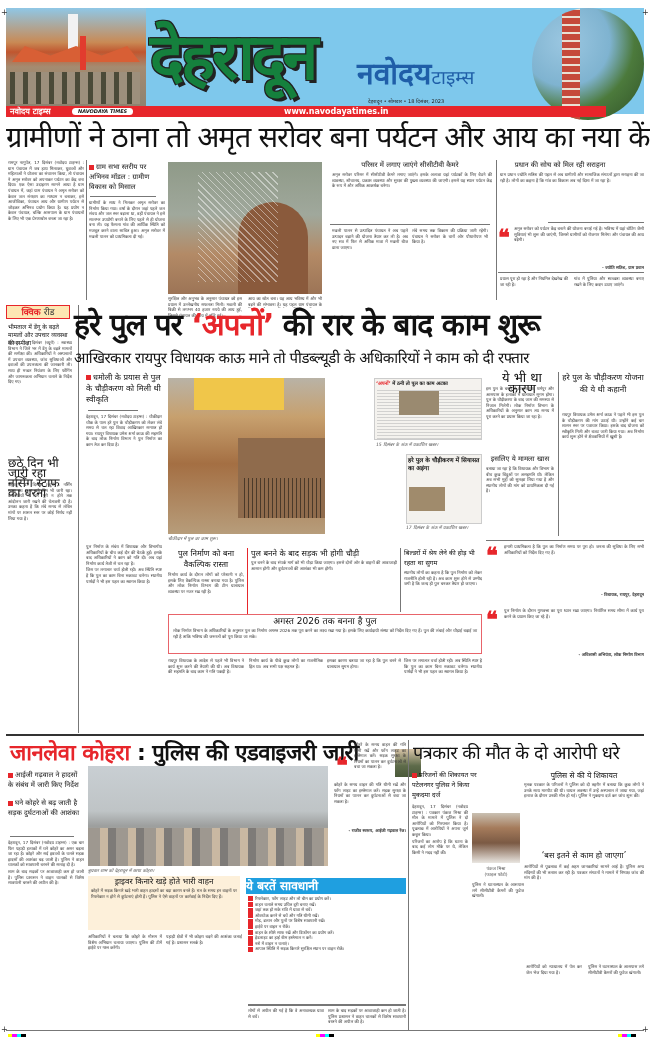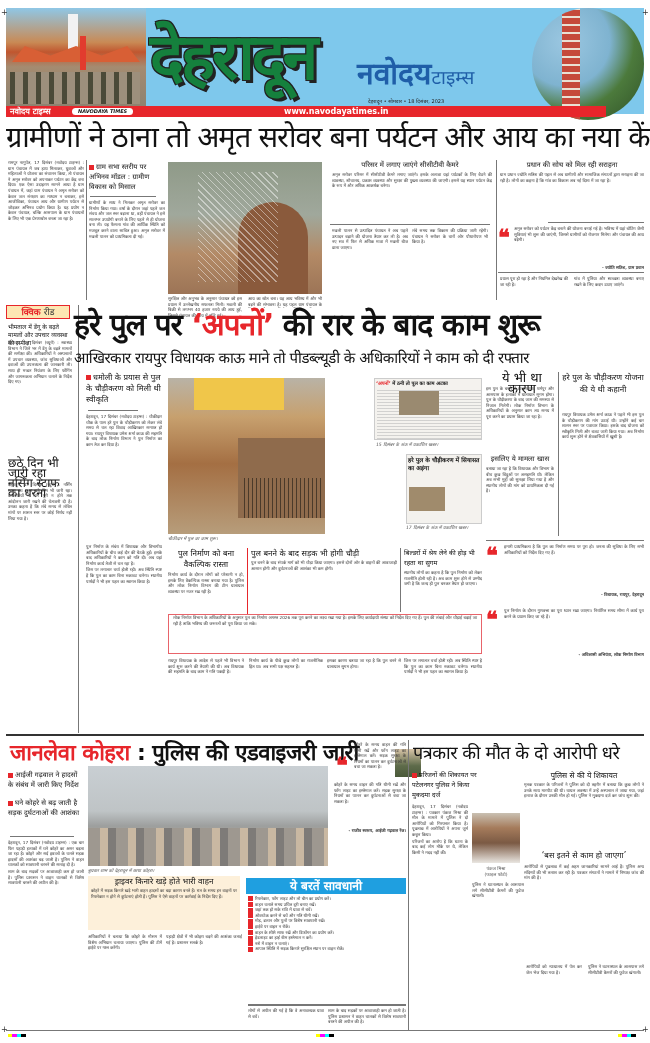--- a/index.html
+++ b/index.html
@@ -46,21 +46,21 @@
 .clip1 .cliptitle{font-size:5px;color:#e7262b;font-weight:bold;line-height:7px;padding:1px}
 .clip1 .cliptitle b{color:#111}
 .clip1 .clipimg{position:absolute;left:24px;top:12px;width:40px;height:24px;background:#9a8a70}
 .clip1 .lines{position:absolute;left:2px;top:10px;width:104px;height:50px;background:repeating-linear-gradient(0deg,#bbb 0 1px,transparent 1px 3px);opacity:.6}
 .clip2{left:406px;top:454px;width:76px;height:70px;background:#f4f2ee;border:1px solid #ccc}
 .clip2 .ct{font-size:6px;font-weight:bold;line-height:8px;color:#111;padding:1px}
 .clip2 .img{position:absolute;left:2px;top:32px;width:36px;height:24px;background:#a08b6c}
 .caption{font-size:4.5px;color:#555;font-style:italic;line-height:6px}
 .boxed{border:1px solid #e8646a;background:#fff}
 .yellowbox{background:#fdf0da}
-.bluehd{background:#1f9fe0;color:#fff;font-weight:bold;font-size:12px;text-align:center;line-height:16px}
+.bluehd{background:#1f9fe0;color:#fff;font-weight:bold;font-size:12px;line-height:16px}
 h2.kohra{left:10px;top:738px;font-size:22px;font-weight:bold;line-height:30px;white-space:nowrap;letter-spacing:-.5px}
 h2.kohra .red{color:#e7262b}
 h2.patrakar{left:413px;top:738px;font-size:18px;font-weight:normal;line-height:30px;white-space:nowrap;letter-spacing:-.5px}
 .photo-fog{left:88px;top:766px;width:240px;height:100px;background:linear-gradient(180deg,#c9cfd3 0%,#bfc4c6 45%,#9d9f9e 60%,#b7a697 78%,#8b8a86 100%)}
 .photo-fog .roofs{position:absolute;left:0;bottom:0;width:100%;height:38px;background:repeating-linear-gradient(90deg,#9e9890 0 12px,#c9b8a2 12px 20px,#7e7b78 20px 28px)}
 .photo-cop{left:395px;top:749px;width:26px;height:28px;background:linear-gradient(180deg,#d9c5a8 0%,#5e6b4a 60%,#4a5a3a 100%)}
 .photo-pankaj{left:472px;top:813px;width:48px;height:50px;background:linear-gradient(180deg,#c9c0b2 0%,#a57b5b 30%,#7b5a44 60%,#e9e6e1 100%)}
 .regmark{position:absolute;font-size:8px;color:#333}
 .bottom-line{left:6px;top:1030px;width:638px;height:1px;background:#777}
 .cmyk{position:absolute;width:18px;height:3px;background:linear-gradient(90deg,#ff0 0 25%,#f0f 25% 50%,#0ff 50% 75%,#000 75%)}
@@ -119,21 +119,21 @@
     <p>अमृत सरोवर परिसर में सीसीटीवी कैमरे लगाए जाएंगे। इसके अलावा यहां पर्यटकों के लिए बैठने की व्यवस्था, शौचालय, प्रकाश व्यवस्था और सुरक्षा की पुख्ता व्यवस्था की जाएगी। इससे यह स्थान पर्यटन केंद्र के रूप में और अधिक आकर्षक बनेगा।</p>
   </div>
 <div class="abs divider-h" style="left:330px;top:224px;width:160px"></div>
 <div class="abs col" style="left:332px;top:228px;width:76px;height:70px">
     <p>मछली पालन से उत्पादित पंचायत ने अब पहले उत्पादन बढ़ाने की योजना तैयार कर ली है। अब नए सत्र में फिर से अधिक मात्रा में मछली बीज डाला जाएगा।</p>
   </div>
 <div class="abs col" style="left:412px;top:228px;width:76px;height:70px">
     <p>लंबे समय तक विकास की प्रक्रिया जारी रहेगी। पंचायत ने सरोवर के चारों ओर पौधारोपण भी किया है।</p>
   </div>
 <div class="abs divider-v" style="left:496px;top:160px;height:140px"></div>
-<div class="abs" style="left:500px;top:160px;width:144px">
+<div class="abs" style="left:488px;top:160px;width:144px">
   <div class="subhd center" style="font-size:7px">प्रधान की सोच को मिल रही सराहना</div>
 </div>
 <div class="abs col" style="left:500px;top:172px;width:144px;height:38px">
     <p>ग्राम प्रधान ज्योति सतिश की पहल से अब ग्रामीणों और सामाजिक संगठनों द्वारा सराहना की जा रही है। लोगों का कहना है कि गांव का विकास अब नई दिशा में जा रहा है।</p>
   </div>
 <div class="abs divider-h" style="left:548px;top:222px;width:96px"></div>
 <div class="abs quote-mark" style="left:498px;top:228px">❝</div>
 <div class="abs col" style="left:514px;top:226px;width:130px;height:38px">
     <p>अमृत सरोवर को पर्यटन केंद्र बनाने की योजना बनाई गई है। भविष्य में यहां बोटिंग जैसी सुविधाएं भी शुरू की जाएंगी, जिससे ग्रामीणों को रोजगार मिलेगा और पंचायत की आय बढ़ेगी।</p>
   </div>
@@ -211,20 +211,21 @@
 <div class="abs col" style="left:251px;top:560px;width:146px;height:52px">
     <p>पुल बनने के बाद संपर्क मार्ग को भी चौड़ा किया जाएगा। इससे दोनों ओर के वाहनों की आवाजाही आसान होगी और दुर्घटनाओं की आशंका भी कम होगी।</p>
   </div>
 <div class="abs divider-v" style="left:400px;top:548px;height:64px"></div>
 <div class="abs subhd" style="left:404px;top:548px;width:78px;font-size:6.5px;line-height:10px">बिल्डरों में श्रेय लेने की होड़ भी रहता था सुगम</div>
 <div class="abs col" style="left:404px;top:570px;width:78px;height:42px">
     <p>स्थानीय लोगों का कहना है कि पुल निर्माण को लेकर राजनीति होती रही है। अब काम शुरू होने से उम्मीद जगी है कि जल्द ही पुल बनकर तैयार हो जाएगा।</p>
   </div>
 
 <div class="abs boxed" style="left:168px;top:614px;width:314px;height:40px">
+  <div class="subhd center" style="font-size:9px;line-height:13px">अगस्त 2026 तक बनना है पुल</div>
   <div class="col" style="padding:0 4px;height:24px">
       <p>लोक निर्माण विभाग के अधिकारियों के अनुसार पुल का निर्माण अगस्त 2026 तक पूरा करने का लक्ष्य रखा गया है। इसके लिए कार्यदायी संस्था को निर्देश दिए गए हैं। पुल की लंबाई और चौड़ाई बढ़ाई जा रही है ताकि भविष्य की जरूरतों को पूरा किया जा सके।</p>
     </div>
 </div>
 <div class="abs col" style="left:86px;top:544px;width:76px;height:190px">
     <p>पुल निर्माण के संबंध में विधायक और विभागीय अधिकारियों के बीच कई दौर की बैठकें हुईं। इसके बाद अधिकारियों ने काम को गति दी। अब यहां निर्माण कार्य तेजी से चल रहा है।</p>
     <p>जिस पर लगातार चर्चा होती रही। अब स्थिति स्पष्ट है कि पुल का काम बिना रुकावट चलेगा। स्थानीय पार्षदों ने भी इस पहल का स्वागत किया है।</p>
   </div>
 <div class="abs col" style="left:168px;top:658px;width:76px;height:74px">
     <p>रायपुर विधायक के आदेश से पहले भी विभाग ने कार्य शुरू करने की तैयारी की थी। अब विधायक की सहमति के बाद काम ने गति पकड़ी है।</p>

